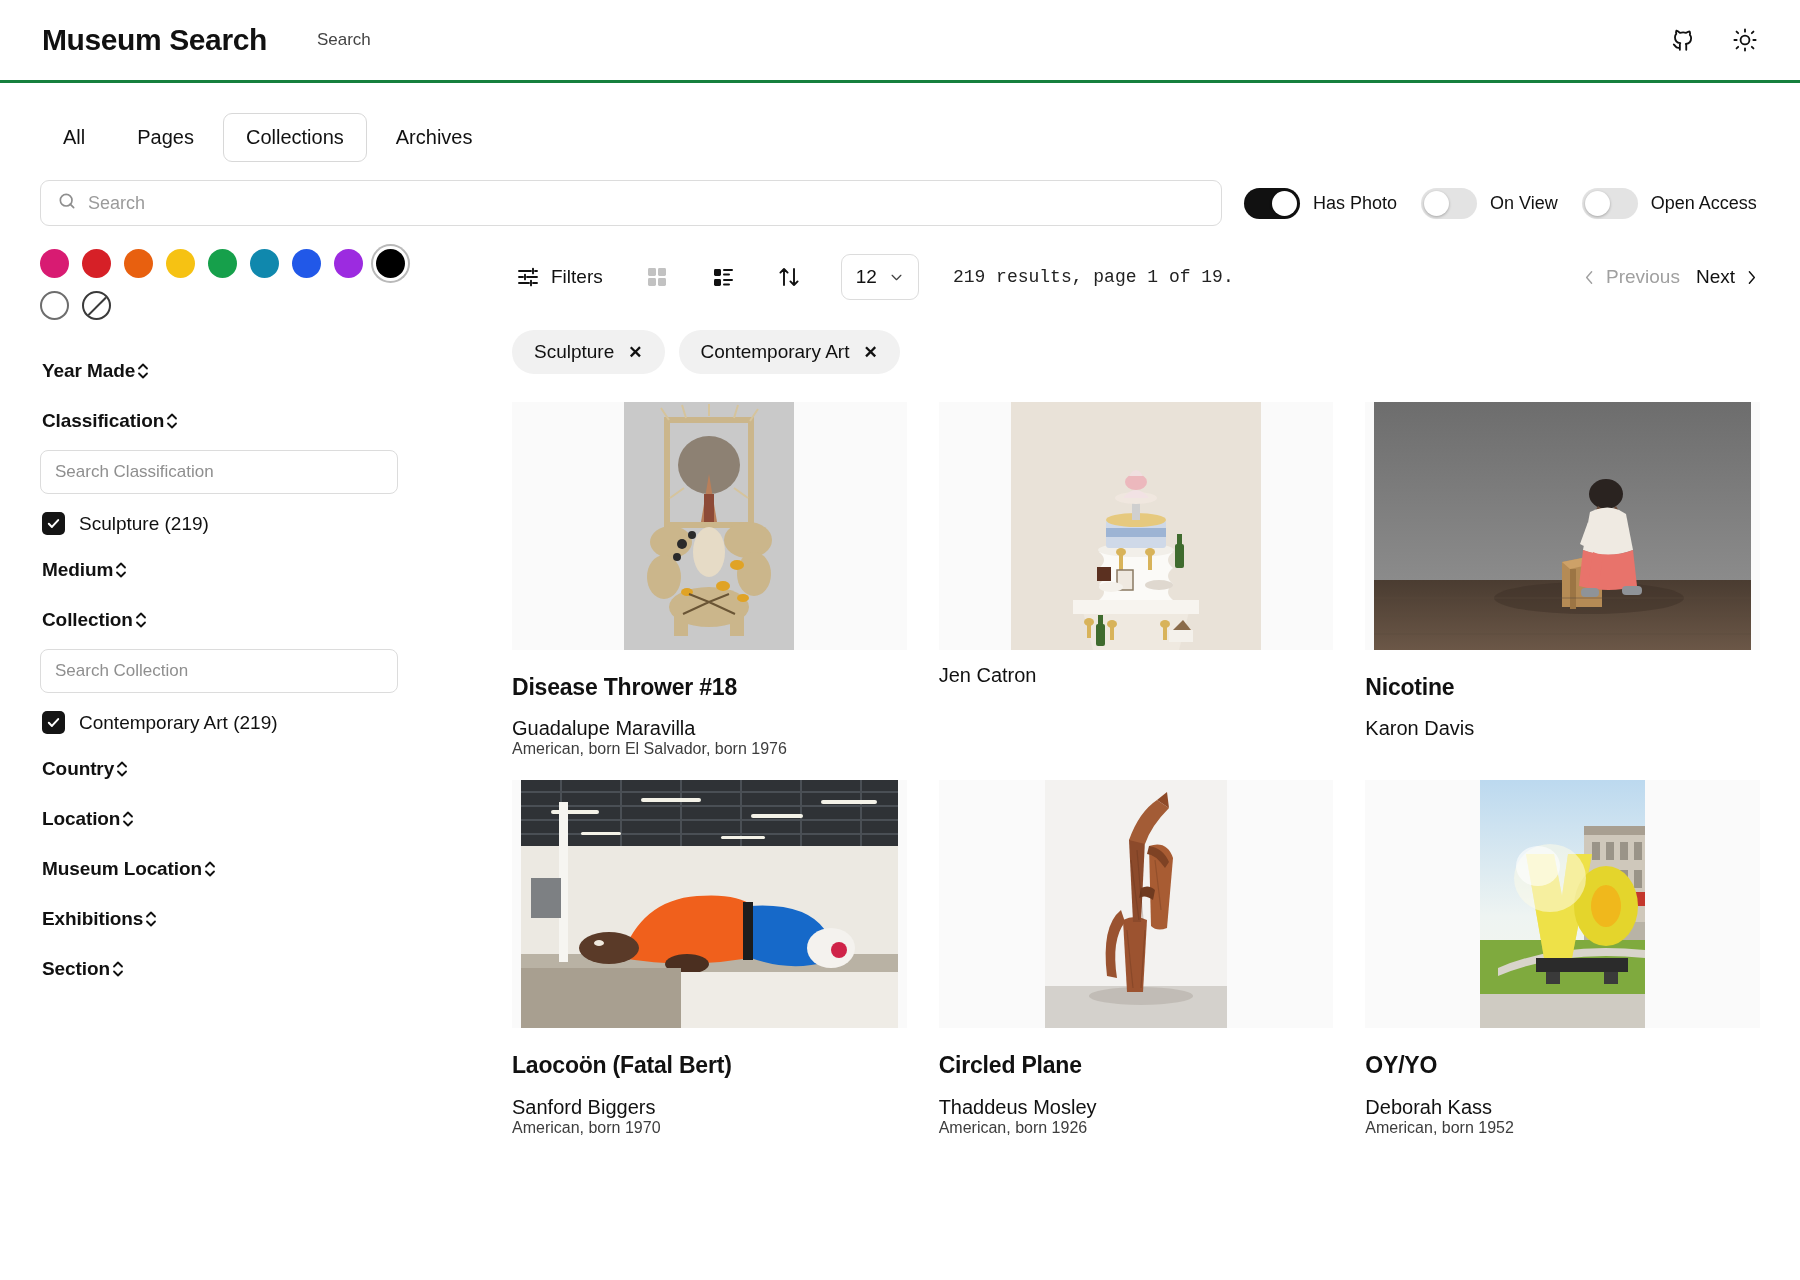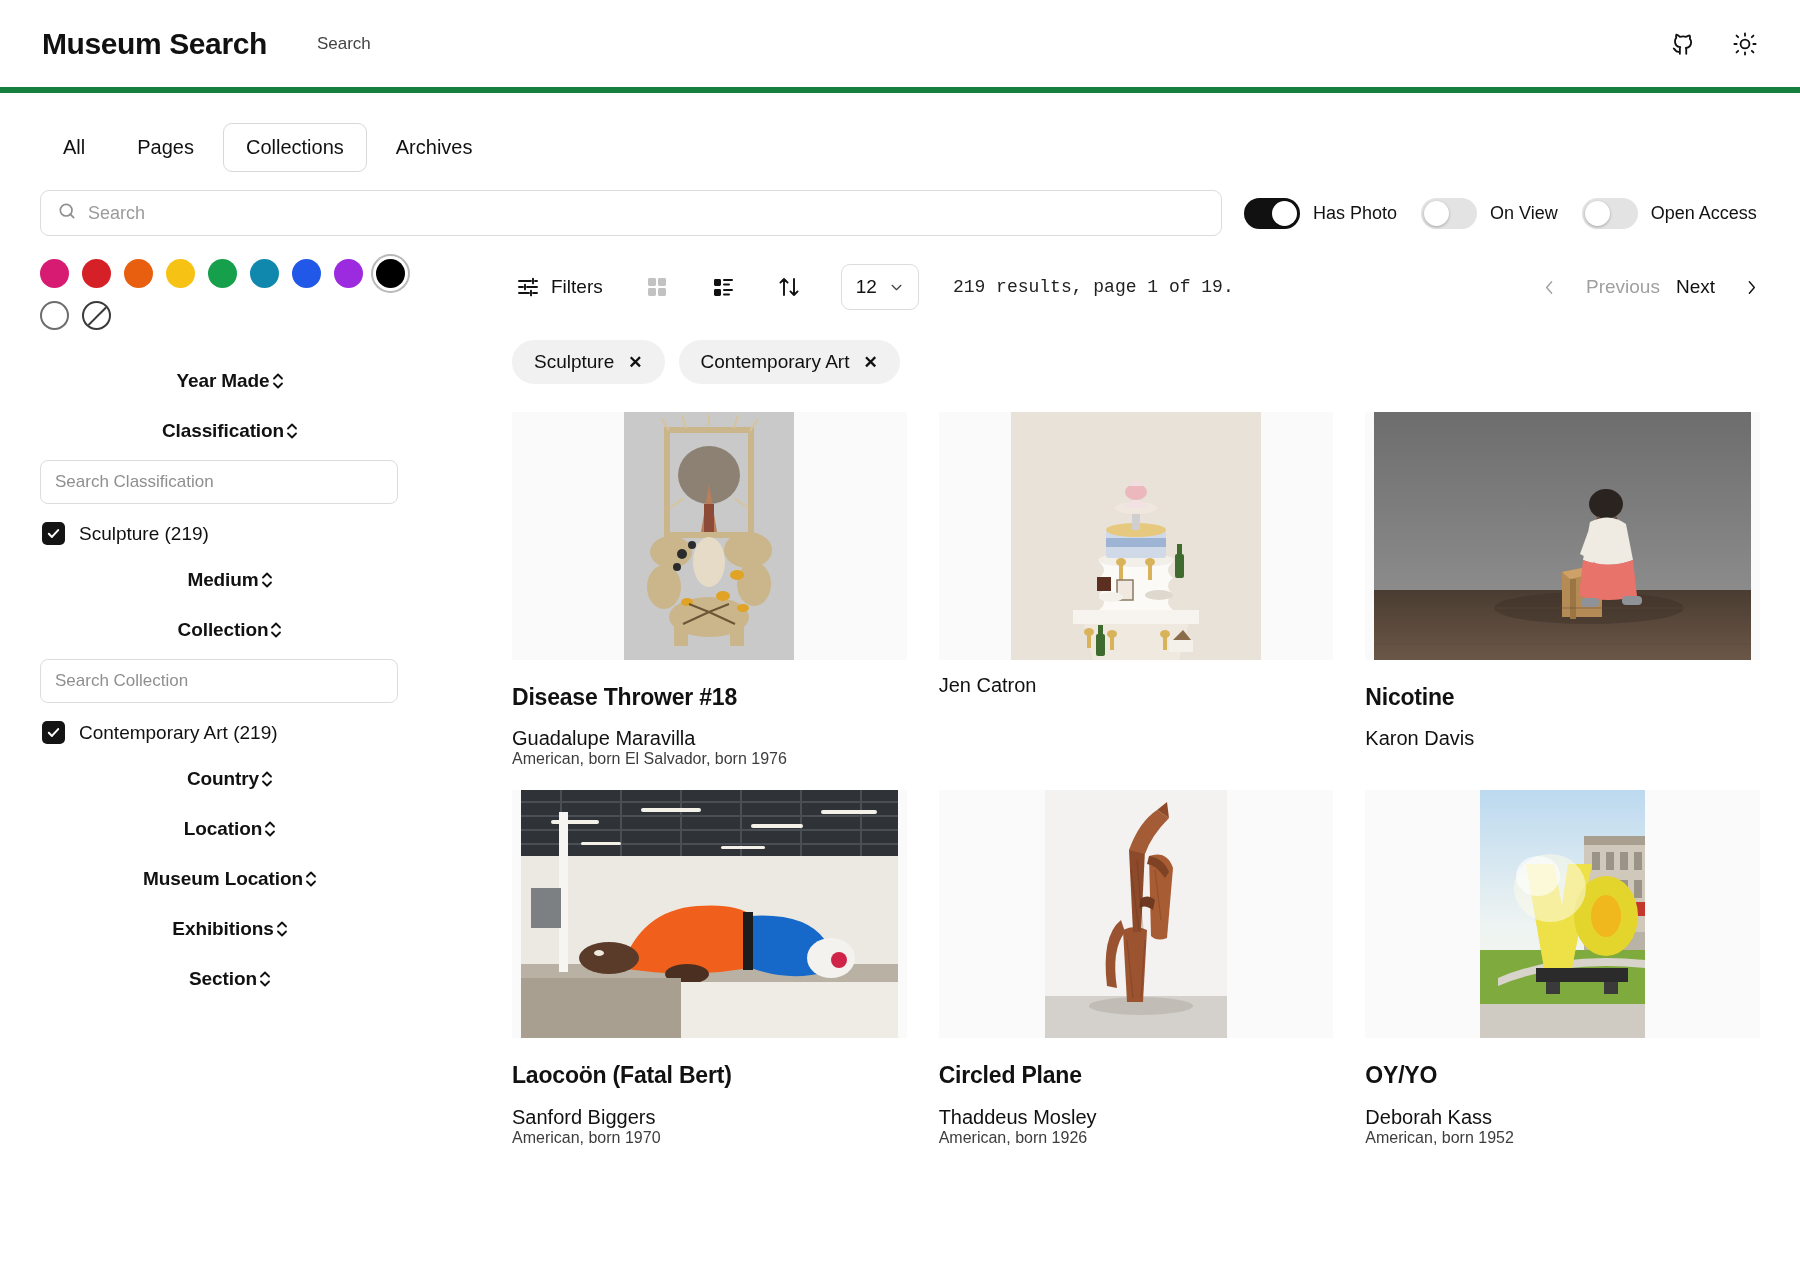--- a/index.html
+++ b/index.html
@@ -6,22 +6,22 @@
   html, body {
     width: 1800px; height: 1280px;
     background: #ffffff;
     font-family: "Liberation Sans", sans-serif;
     color: #111111;
     overflow: hidden;
   }
 
   
   .topbar {
-    height: 93px;
-    border-bottom: 6px solid #15803d;
+    height: 83px;
+    border-bottom: 3px solid #15803d;
     display: flex; align-items: center;
     padding: 0 42px;
   }
   .brand { font-size: 30px; font-weight: bold; letter-spacing: -0.4px; }
   .brand-nav { margin-left: 50px; font-size: 17px; color: #444; }
   .topbar-spacer { flex: 1; }
   .topbar-icons { display: flex; align-items: center; gap: 36px; }
   .ticon { width: 26px; height: 26px; display: block; }
 
   
@@ -72,21 +72,21 @@
   .sw.none {
     background: #fff; border: 2px solid #3a3a3a; position: relative; overflow: hidden;
   }
   .sw.none::after {
     content: ""; position: absolute; left: -3px; top: 11px;
     width: 35px; height: 2px; background: #3a3a3a; transform: rotate(-45deg);
   }
 
   
   .acc {
-    display: flex; align-items: center; justify-content: center;
+    display: flex; align-items: center; justify-content: flex-start;
     padding: 14px 0 14px 2px; cursor: pointer;
   }
   .acc-label { font-size: 19px; font-weight: bold; letter-spacing: -0.1px; }
   .chev { width: 16px; height: 22px; margin-right: 52px; }
   .filter-input {
     width: 358px; height: 44px; border: 1px solid #dcdcdc; border-radius: 8px;
     padding: 0 14px; font-size: 17px; font-family: inherit; color: #111;
     outline: none; margin: 4px 0 10px 0; background: #fff;
   }
   .filter-input::placeholder { color: #8f8f8f; }
@@ -109,21 +109,21 @@
   .perpage {
     margin-left: 36px; height: 46px; min-width: 73px; border: 1px solid #dcdcdc;
     border-radius: 9px; display: flex; align-items: center; justify-content: center;
     gap: 12px; padding: 0 14px; cursor: pointer; background: #fff;
   }
   .perpage span { font-size: 19px; }
   .results { margin-left: 34px; font-size: 18px; color: #222; font-family: Liberation Mono, monospace; }
   .tb-spacer { flex: 1; }
   .pager { display: flex; align-items: center; gap: 16px; }
   .pgbtn {
-    display: flex; align-items: center; gap: 28px; cursor: pointer;
+    display: flex; align-items: center; gap: 8px; cursor: pointer;
     background: none; border: none; font-family: inherit; font-size: 19px;
   }
   .pgbtn.disabled { color: #a0a0a0; }
   .pgbtn.enabled { color: #111; }
 
   
   .chips { display: flex; gap: 14px; margin-top: 30px; }
   .chip {
     background: #f1f1f1; border-radius: 22px; height: 44px;
     display: flex; align-items: center; gap: 14px; padding: 0 22px;

